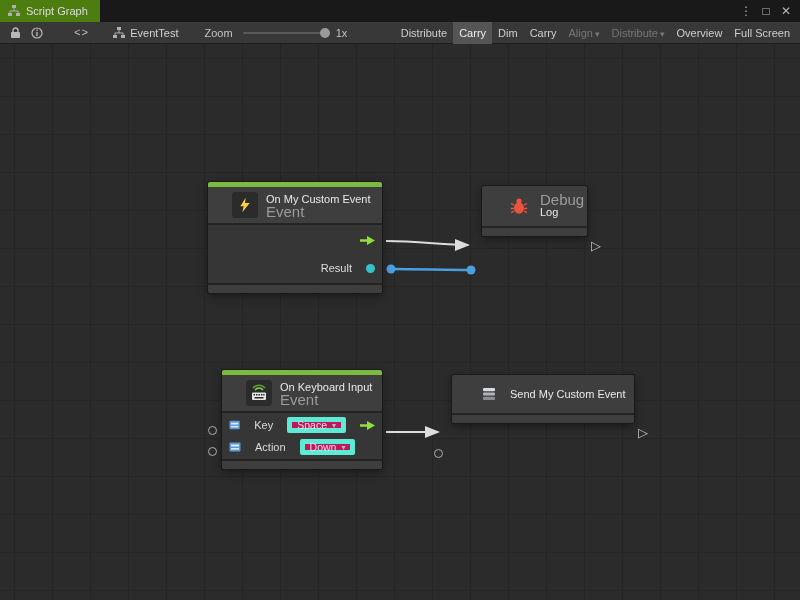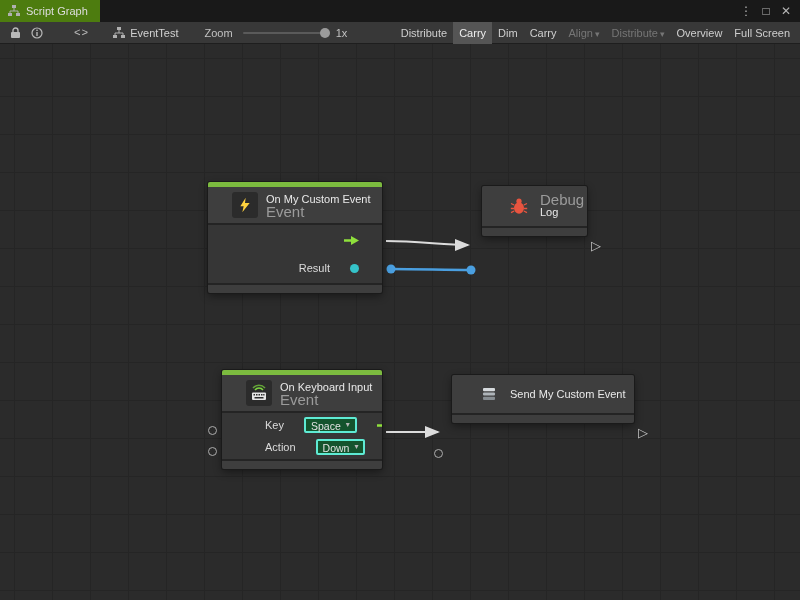--- a/index.html
+++ b/index.html
@@ -36,32 +36,32 @@
 
   
   .node{position:absolute;box-shadow:0 0 0 1px #1a1a1a,0 3px 9px rgba(0,0,0,.45);border-radius:2px;overflow:hidden}
   .strip{height:5px;background:#7cbb3f}
   .nhead{background:#3e3e3e;display:flex;align-items:center;gap:8px;padding:5px 24px;border-bottom:2px solid #242424}
   .nicon{width:26px;height:26px;min-width:26px;background:#2b2b2b;border-radius:3px;display:flex;align-items:center;justify-content:center}
   .nicon.flat{background:transparent}
   .ntitle{font-size:11px;color:#e9e9e9;line-height:13px;white-space:nowrap}
   .nsub{font-size:15px;color:#9b9b9b;line-height:12px}
   .nbody{background:#363636;border-bottom:2px solid #242424;padding:1px 0}
-  .prow{display:flex;align-items:center;gap:20px;padding:0 23px}
+  .prow{display:flex;align-items:center;gap:14px;padding:0 7px}
   .prow.h28{height:28px}.prow.h30{height:30px}.prow.h22{height:22px}.prow.h24{height:24px}
   .prow.end{justify-content:flex-end}
   .prow.between{justify-content:space-between}
   .nfoot{background:#3e3e3e;height:8px}
 
   .plabel{font-size:11px;color:#dcdcdc;white-space:nowrap}
   .pdot{width:9px;height:9px;min-width:9px;border-radius:50%}
   .pdot.teal{background:#35c3c9}
   .pdot.gray{background:#a6a6a6}
 
-  .dropdown{display:flex;align-items:flex-start;gap:5px;background:#14532d;border:2px solid #5eead4;border-radius:2px;padding:1px 5px;font-size:10.5px;color:#e2e2e2;height:16px}
+  .dropdown{display:flex;align-items:center;gap:5px;background:#be185d;border:5px solid #5eead4;border-radius:2px;padding:1px 5px;font-size:10.5px;color:#e2e2e2;height:16px}
   .dropdown .caret{font-size:8px;color:#b8b8b8}
   .vfield{background:#212121;border:1px solid #141414;border-radius:2px;min-width:15px;height:15px;line-height:13px;padding:0 4px;font-size:10.5px;color:#f0f0f0;text-align:left}
 
   .hport{position:absolute;width:9px;height:9px;border:1px solid #acacac;border-radius:50%}
   .play-tri{position:absolute;font-size:13px;color:#c4c4c4;line-height:13px}
 </style>
 </head>
 <body>
 
 <div class="titlebar">

